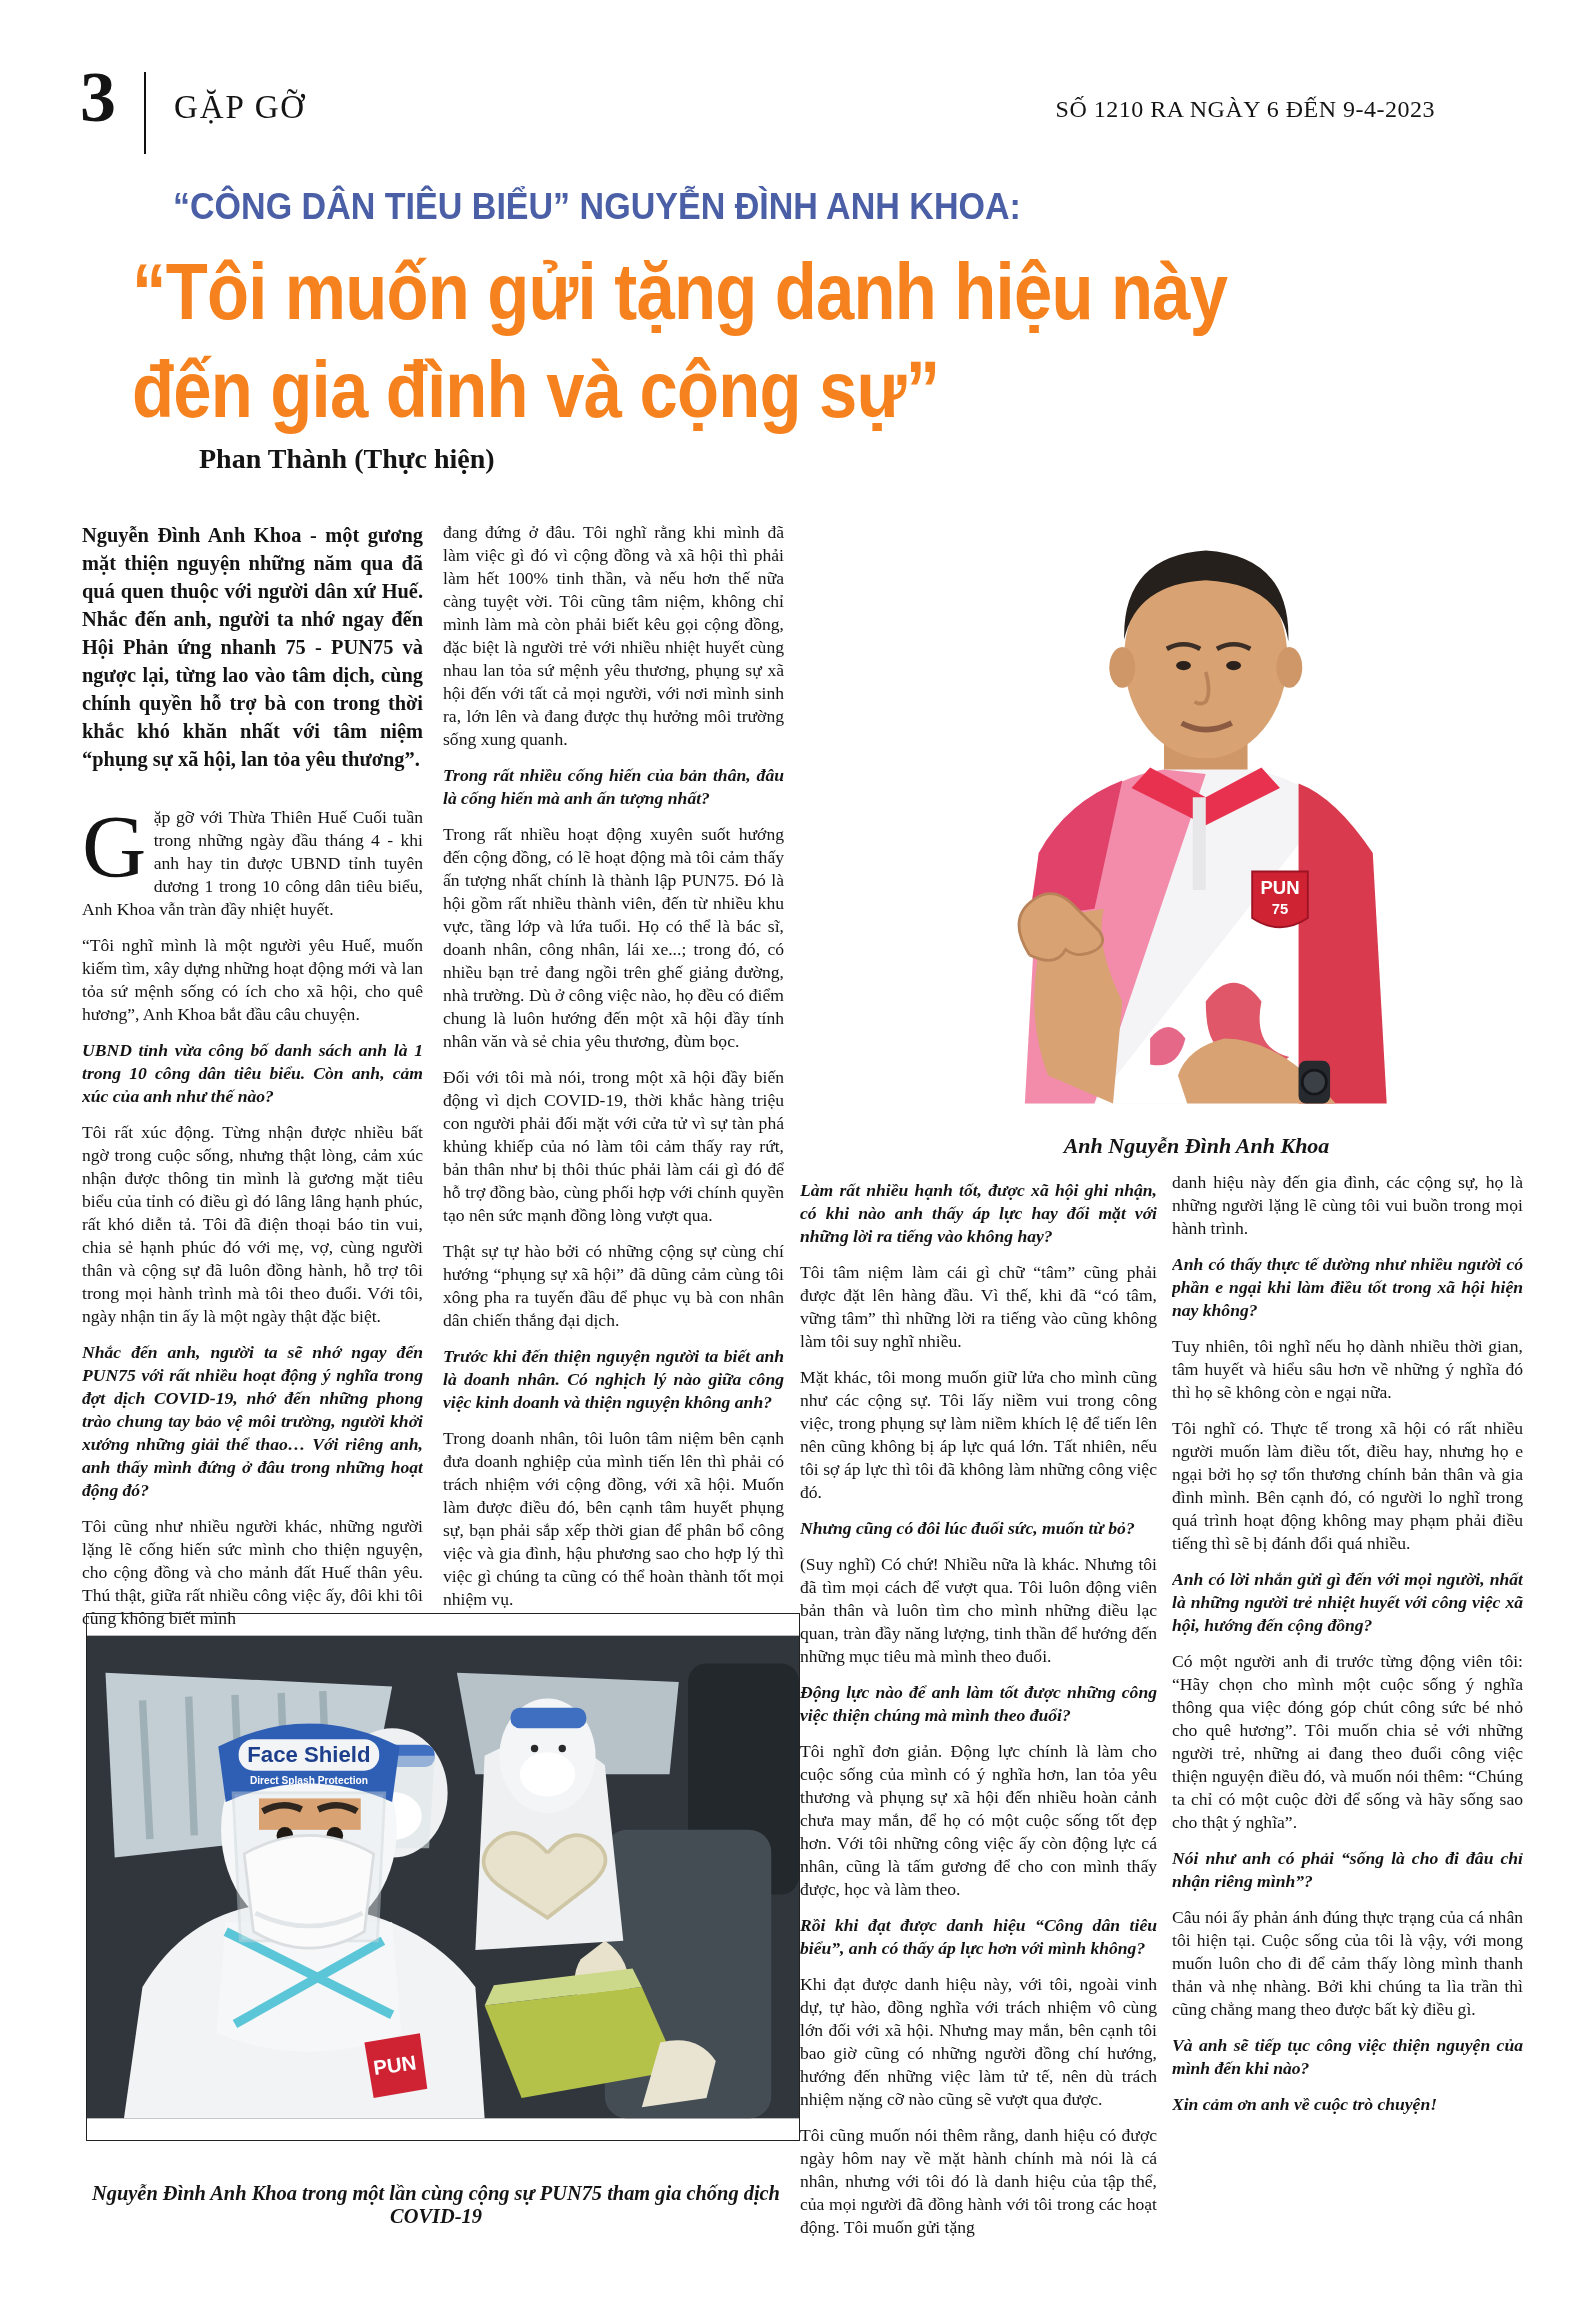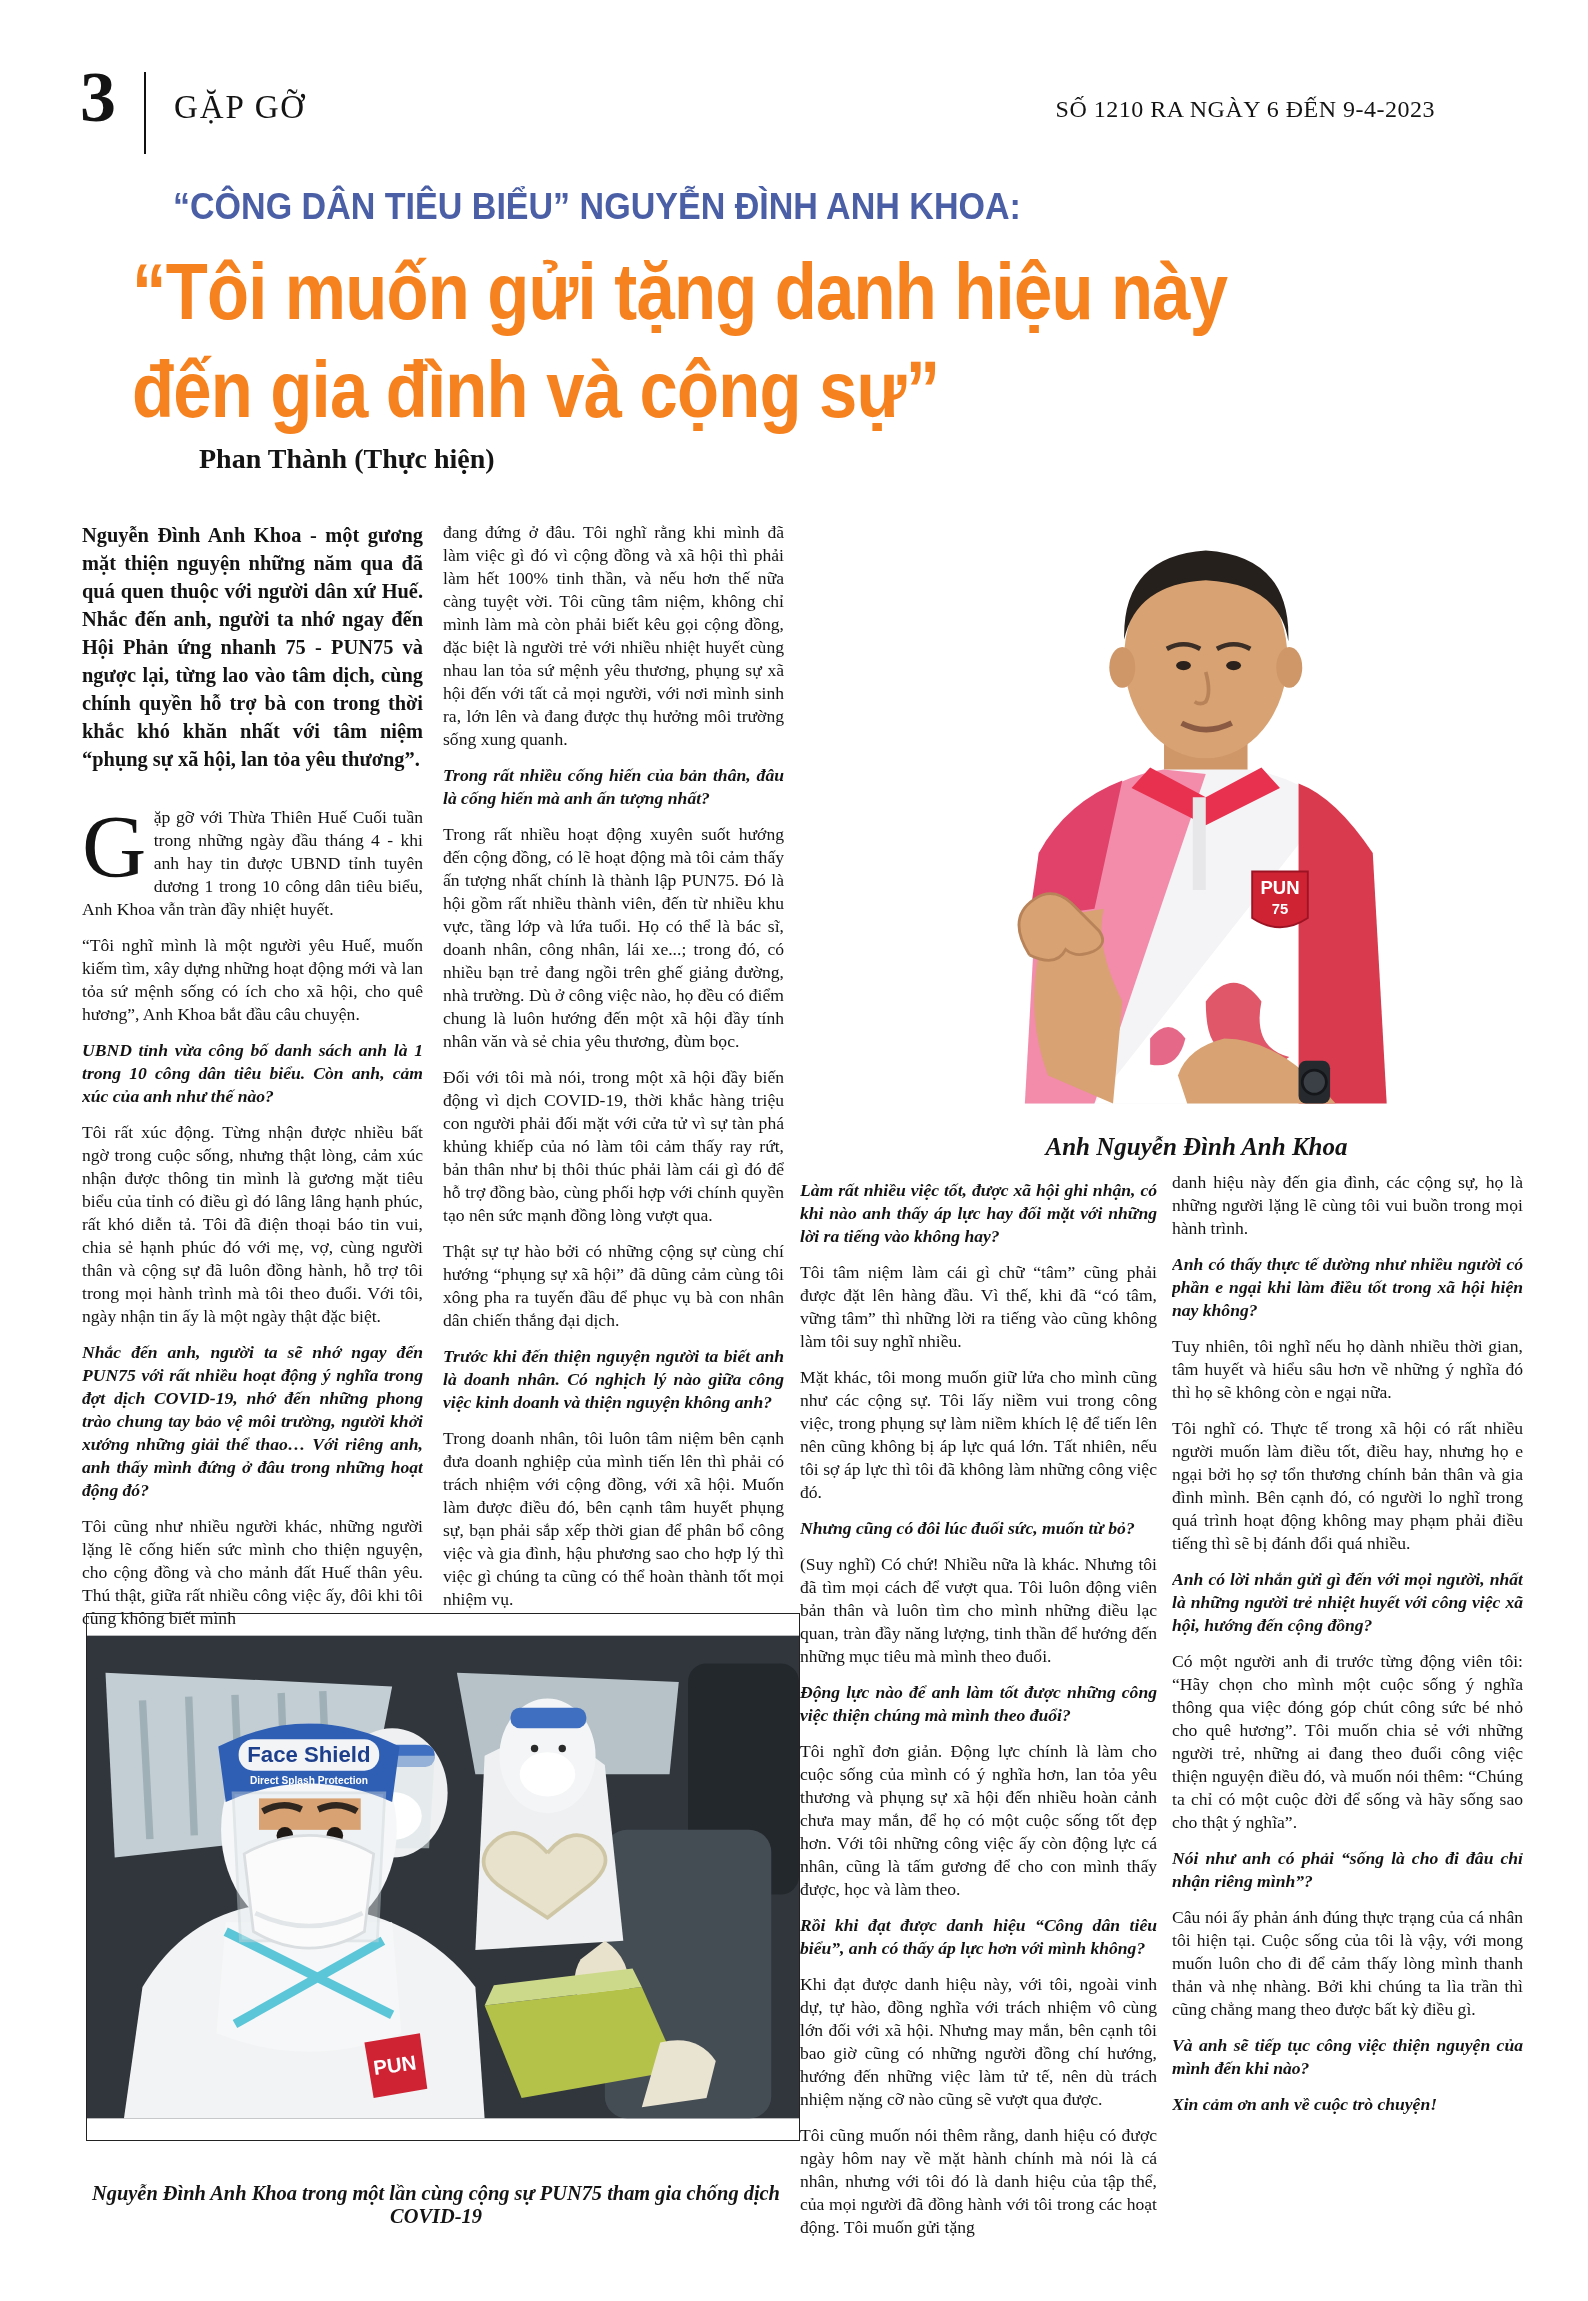--- a/index.html
+++ b/index.html
@@ -33,21 +33,21 @@
   .col1{left:82px;top:521px;width:341px;height:1159px;}
   .col2{left:443px;top:521px;width:341px;height:1159px;}
   .col3{left:800px;top:1171px;width:357px;height:1127px;}
   .col4{left:1172px;top:1171px;width:351px;height:1127px;}
   .lede{font-size:20.4px !important;line-height:28px !important;font-weight:bold;margin-bottom:33px !important;}
   .drop{float:left;font-size:89px;line-height:69px;padding:5.6px 7.4px 0 0;font-weight:normal;}
   
   .portrait{position:absolute;left:816px;top:519px;width:761px;height:603px;margin:0;}
   .portrait svg{display:block;width:100%;height:100%;}
   .portrait-caption{position:absolute;left:816px;top:1133px;width:761px;text-align:center;
-    font-size:25px;font-weight:bold;font-style:italic;}
+    font-size:22px;font-weight:bold;font-style:italic;}
   .ppe{position:absolute;left:78px;top:1605px;width:714px;height:528px;margin:8px;border:0.9px solid #222;box-sizing:border-box;}
   .ppe svg{display:block;width:100%;height:100%;}
   .ppe-caption{position:absolute;left:65px;top:2182px;width:742px;text-align:center;
     font-size:20.4px;font-weight:bold;font-style:italic;}
 </style>
 </head>
 <body>
 
 <div class="page">
 
@@ -120,21 +120,21 @@
       <path d="M230 470 q-25 -40 5 -60 q20 -14 40 4 l30 30 q10 14 -6 22 q-18 8 -30 -2 q-10 20 -39 6" fill="#d8a272" stroke="#b9835a" stroke-width="3"></path>
 
       <path d="M560 630 Q500 560 440 560 Q400 570 390 600 L400 630 Z" fill="#d8a272"></path>
       <rect x="520" y="584" width="34" height="46" rx="8" fill="#262a2e"></rect>
       <circle cx="537" cy="607" r="13" fill="#3a4046" stroke="#14161a" stroke-width="3"></circle>
     </svg>
   </figure>
   <div class="portrait-caption">Anh Nguyễn Đình Anh Khoa</div>
 
   <section class="col col3">
-    <p class="q">Làm rất nhiều việc tốt, được xã hội ghi nhận, có khi nào anh thấy áp lực hay đối mặt với những lời ra tiếng vào không hay?</p>
+    <p class="q">Làm rất nhiều hạnh tốt, được xã hội ghi nhận, có khi nào anh thấy áp lực hay đối mặt với những lời ra tiếng vào không hay?</p>
     <p>Tôi tâm niệm làm cái gì chữ “tâm” cũng phải được đặt lên hàng đầu. Vì thế, khi đã “có tâm, vững tâm” thì những lời ra tiếng vào cũng không làm tôi suy nghĩ nhiều.</p>
     <p>Mặt khác, tôi mong muốn giữ lửa cho mình cũng như các cộng sự. Tôi lấy niềm vui trong công việc, trong phụng sự làm niềm khích lệ để tiến lên nên cũng không bị áp lực quá lớn. Tất nhiên, nếu tôi sợ áp lực thì tôi đã không làm những công việc đó.</p>
     <p class="q">Nhưng cũng có đôi lúc đuối sức, muốn từ bỏ?</p>
     <p>(Suy nghĩ) Có chứ! Nhiều nữa là khác. Nhưng tôi đã tìm mọi cách để vượt qua. Tôi luôn động viên bản thân và luôn tìm cho mình những điều lạc quan, tràn đầy năng lượng, tinh thần để hướng đến những mục tiêu mà mình theo đuổi.</p>
     <p class="q">Động lực nào để anh làm tốt được những công việc thiện chúng mà mình theo đuổi?</p>
     <p>Tôi nghĩ đơn giản. Động lực chính là làm cho cuộc sống của mình có ý nghĩa hơn, lan tỏa yêu thương và phụng sự xã hội đến nhiều hoàn cảnh chưa may mắn, để họ có một cuộc sống tốt đẹp hơn. Với tôi những công việc ấy còn động lực cá nhân, cũng là tấm gương để cho con mình thấy được, học và làm theo.</p>
     <p class="q">Rồi khi đạt được danh hiệu “Công dân tiêu biểu”, anh có thấy áp lực hơn với mình không?</p>
     <p>Khi đạt được danh hiệu này, với tôi, ngoài vinh dự, tự hào, đồng nghĩa với trách nhiệm vô cùng lớn đối với xã hội. Nhưng may mắn, bên cạnh tôi bao giờ cũng có những người đồng chí hướng, hướng đến những việc làm tử tế, nên dù trách nhiệm nặng cỡ nào cũng sẽ vượt qua được.</p>
     <p>Tôi cũng muốn nói thêm rằng, danh hiệu có được ngày hôm nay về mặt hành chính mà nói là cá nhân, nhưng với tôi đó là danh hiệu của tập thể, của mọi người đã đồng hành với tôi trong các hoạt động. Tôi muốn gửi tặng</p>
   </section>

